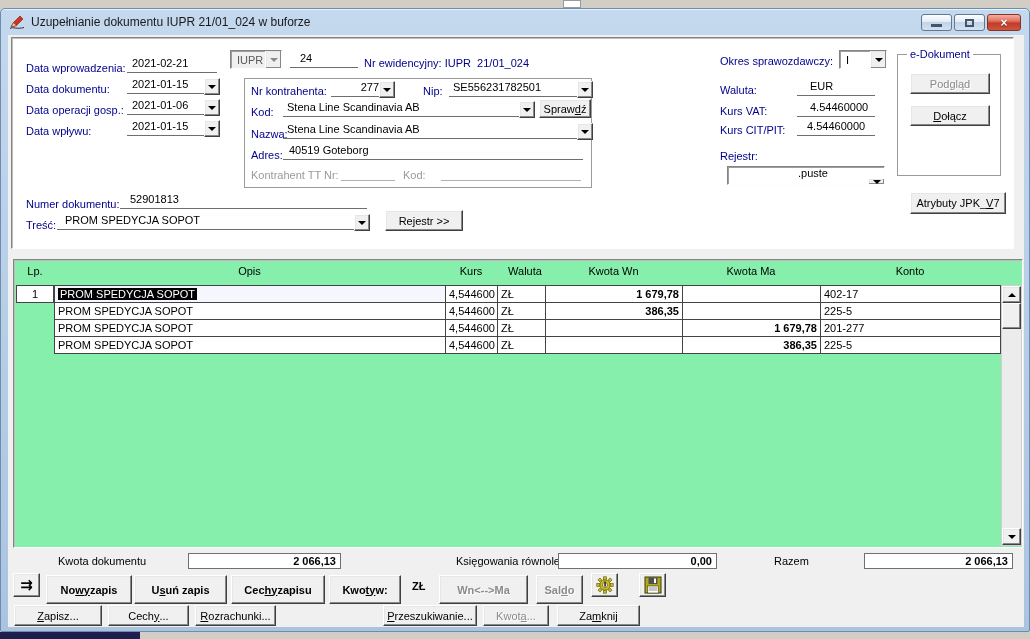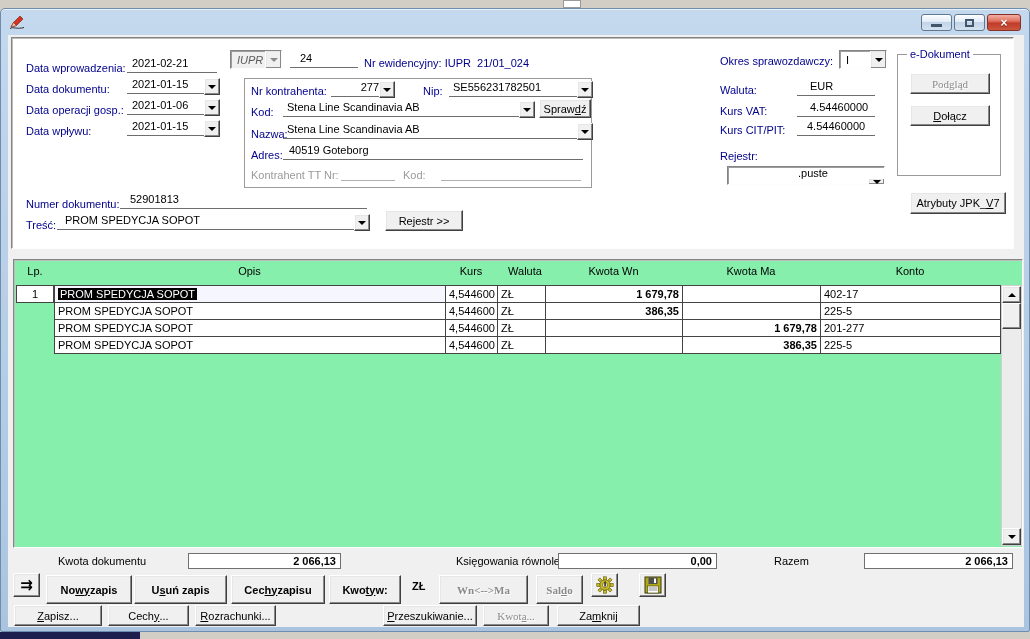--- a/index.html
+++ b/index.html
@@ -34,21 +34,21 @@
   .sunken { border:1px solid; border-color:#848484 #fdfdfd #fdfdfd #848484; box-shadow:inset 1px 1px 0 #bdbdbd; }
   .panel-top { left:3px; top:2px; width:1003px; height:212px; background:#fff; }
   .panel-table { left:5px; top:224px; width:1010px; height:289px; background:#86efac; }
 
   
   .uf { border-bottom:1px solid #6e6e6e; height:16px; color:#000; }
   .uf.gray { border-bottom-color:#b0b0b0; }
 
   
   .b3 { background:#f0f0f0; border:1px solid; border-color:#ffffff #404040 #404040 #ffffff; box-shadow:inset -1px -1px 0 #888, inset 1px 1px 0 #e6e6e6; display:flex; align-items:center; justify-content:center; color:#000; cursor:default; }
-  .b3.disabled { color:#8a8a8a; text-shadow:1px 1px 0 #fff;font-family:Liberation Serif, serif; }
+  .b3.disabled { color:#8a8a8a; text-shadow:1px 1px 0 #fff; }
   .b3 u { text-decoration:underline; }
 
   
   .ddbtn { width:16px; height:17px; background:#f0f0f0; border:1px solid; border-color:#fff #404040 #404040 #fff; box-shadow:inset -1px -1px 0 #888, inset 1px 1px 0 #e6e6e6; display:flex; align-items:center; justify-content:center; }
   .tri-down { width:0; height:0; border-left:4px solid transparent; border-right:4px solid transparent; border-top:4px solid #000; }
   .tri-up { width:0; height:0; border-left:4px solid transparent; border-right:4px solid transparent; border-bottom:4px solid #000; }
   .ddbtn.dis .tri-down { border-top-color:#8a8a8a; }
 
   
   .combo { background:#fff; border:1px solid; border-color:#848484 #fdfdfd #fdfdfd #848484; box-shadow:inset 1px 1px 0 #9d9d9d; display:flex; align-items:center; }
@@ -94,20 +94,21 @@
   </div>
 
 <div class="abs window">
 
   <div class="titlebar">
     <svg width="16" height="16" viewBox="0 0 16 16">
       <path d="M2 13 L4.5 8.5 L11 2 L14 5 L7.5 11.5 Z" fill="#d23220" stroke="#7c1408" stroke-width="0.6"></path>
       <path d="M2 13 L4.5 8.5 L7.5 11.5 Z" fill="#f2c6a0" stroke="#7c1408" stroke-width="0.5"></path>
       <path d="M1 14.5 C4 12.5 8 15.5 15 13.5" stroke="#303030" stroke-width="1" fill="none"></path>
     </svg>
+    <span class="title-text">Uzupełnianie dokumentu IUPR 21/01_024 w buforze</span>
     <div class="winbtns">
       <div class="wbtn">
           <div class="glyph-min"></div>
         </div>
       <div class="wbtn">
           <div class="glyph-restore"></div>
         </div>
       <div class="wbtn close">
           <span class="glyph-close">×</span>
         </div>
@@ -132,21 +133,21 @@
       <div class="abs ddbtn" style="left:192px;top:61px;">
           <div class="tri-down"></div>
         </div>
 
       <span class="abs navy" style="left:14px;top:87px;">Data wpływu:</span>
       <div class="abs uf" style="left:115px;top:82px;width:77px;padding-left:5px;">2021-01-15</div>
       <div class="abs ddbtn" style="left:192px;top:82px;">
           <div class="tri-down"></div>
         </div>
 
-      <div class="abs combo" style="left:218px;top:12px;width:52px;height:19px;background:#f0f0f0;font-style:italic;">
+      <div class="abs combo" style="left:218px;top:12px;width:52px;height:19px;background:#f0f0f0;">
         <span class="val" style="color:#5a5a5a;">IUPR</span>
         <div class="ddbtn dis">
             <div class="tri-down"></div>
           </div>
       </div>
       <div class="abs uf" style="left:278px;top:14px;width:68px;padding-left:10px;">24</div>
       <span class="abs navy" style="left:352px;top:19px;white-space:pre;"><span>Nr ewidencyjny:</span> <span style="white-space:pre;">IUPR  21/01_024</span></span>
 
       <div class="abs groupbox" style="left:232px;top:40px;width:348px;height:110px;background:#fff;">
         <span class="abs navy" style="left:6px;top:6px;">Nr kontrahenta:</span>

